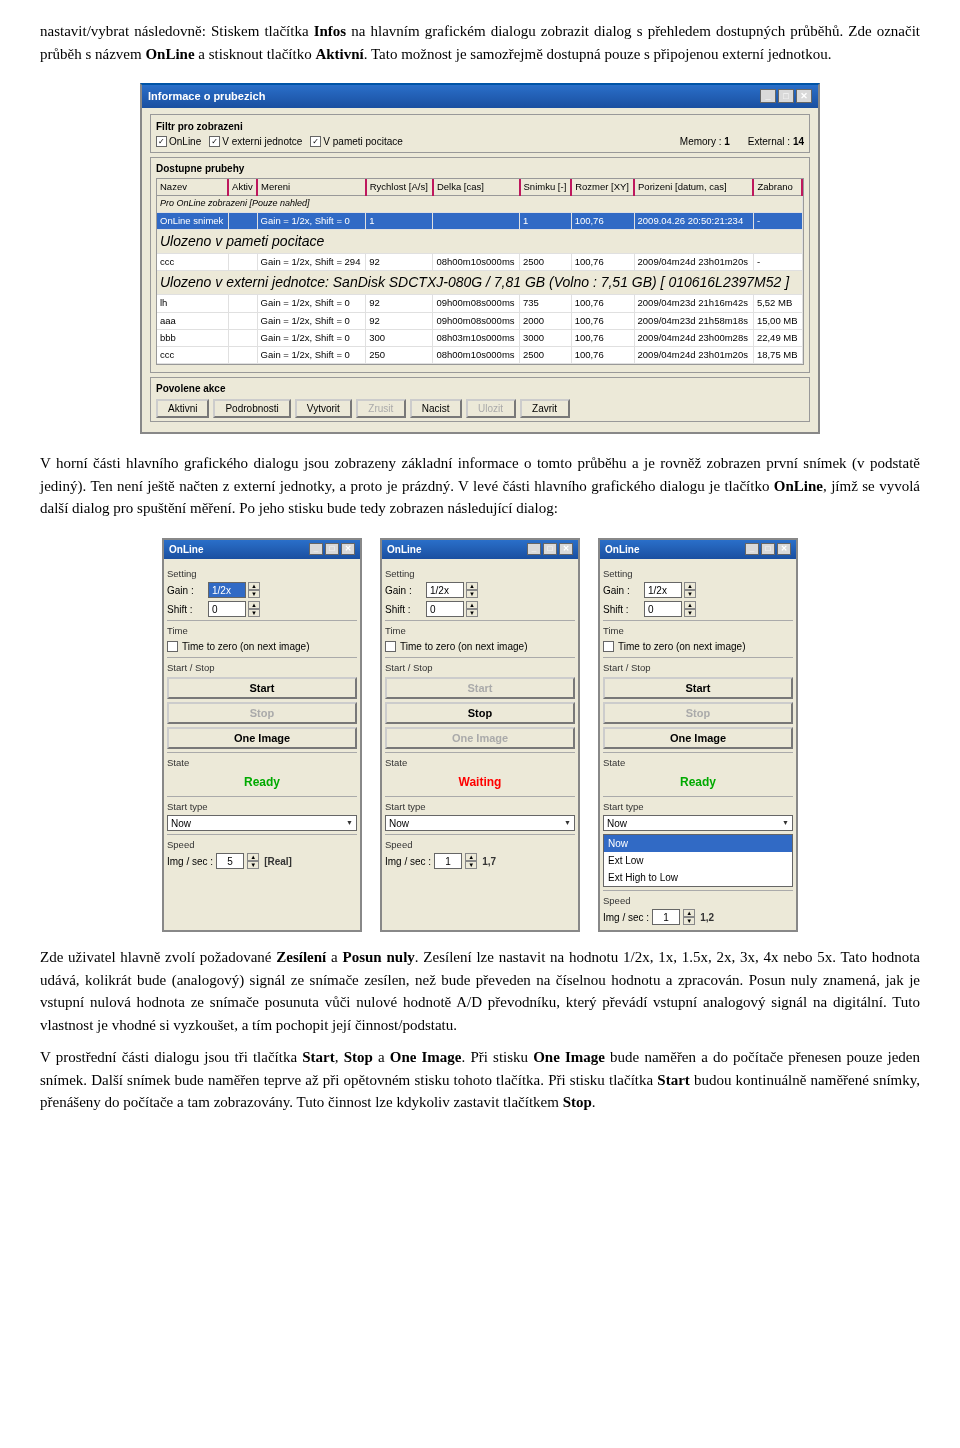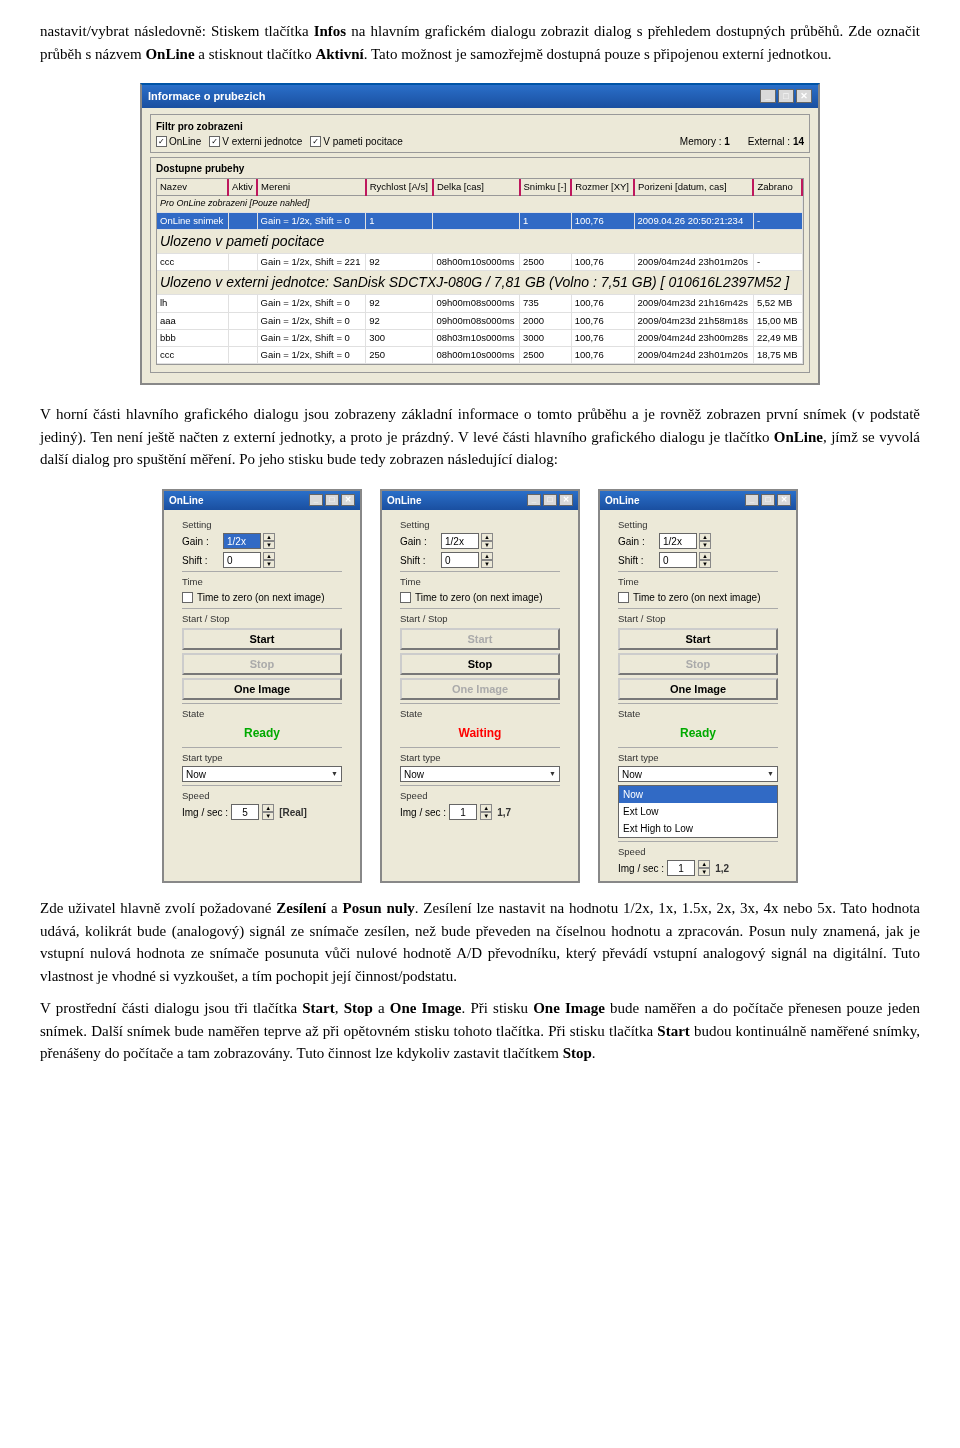--- a/index.html
+++ b/index.html
@@ -171,21 +171,21 @@
       background: linear-gradient(to bottom, #2a6fc9, #1a4fa0);
       color: #fff;
       padding: 2px 5px;
       font-size: 10px;
       font-weight: bold;
       display: flex;
       justify-content: space-between;
       align-items: center;
     }
     .online-body {
-      padding: 5px 18px;
+      padding: 5px 3px;
     }
     .section-label {
       font-size: 9.5px;
       color: #333;
       margin-bottom: 1px;
       margin-top: 3px;
     }
     .field-row {
       display: flex;
       align-items: center;
@@ -397,21 +397,21 @@
                 <td>2009.04.26 20:50:21:234</td>
                 <td>-</td>
               </tr>
 
               <tr>
                 <td colspan="9" class="row-section-header">Ulozeno v pameti pocitace</td>
               </tr>
               <tr>
                 <td>ccc</td>
                 <td></td>
-                <td>Gain = 1/2x, Shift = 221</td>
+                <td>Gain = 1/2x, Shift = 294</td>
                 <td>92</td>
                 <td>08h00m10s000ms</td>
                 <td>2500</td>
                 <td>100,76</td>
                 <td>2009/04m24d 23h01m20s</td>
                 <td>-</td>
               </tr>
 
               <tr>
                 <td colspan="9" class="row-section-header">Ulozeno v externi jednotce: SanDisk SDCTXJ-080G / 7,81 GB (Volno : 7,51 GB) [ 010616L2397M52 ]</td>
@@ -458,20 +458,32 @@
                   <td>2500</td>
                   <td>100,76</td>
                   <td>2009/04m24d 23h01m20s</td>
                   <td>18,75 MB</td>
               </tr>
             </tbody>
           </table>
         </div>
       </div>
 
+      <div class="action-section">
+        <div style="font-size:10px;font-weight:bold;margin-bottom:3px;">Povolene akce</div>
+        <div class="action-buttons">
+          <button class="dlg-btn">Aktivni</button>
+          <button class="dlg-btn">Podrobnosti</button>
+          <button class="dlg-btn">Vytvorit</button>
+          <button class="dlg-btn disabled">Zrusit</button>
+          <button class="dlg-btn">Nacist</button>
+          <button class="dlg-btn disabled">Ulozit</button>
+          <button class="dlg-btn">Zavrit</button>
+        </div>
+      </div>
     </div>
   </div>
 </div>
 
 <p>
   V horní části hlavního grafického dialogu jsou zobrazeny základní informace o tomto průběhu a je rovněž zobrazen první snímek (v podstatě jediný). Ten není ještě načten z externí jednotky, a proto je prázdný. V levé části hlavního grafického dialogu je tlačítko <strong>OnLine</strong>, jímž se vyvolá další dialog pro spuštění měření. Po jeho stisku bude tedy zobrazen následující dialog:
 </p>
 
 <div class="online-dialogs-container">
 

